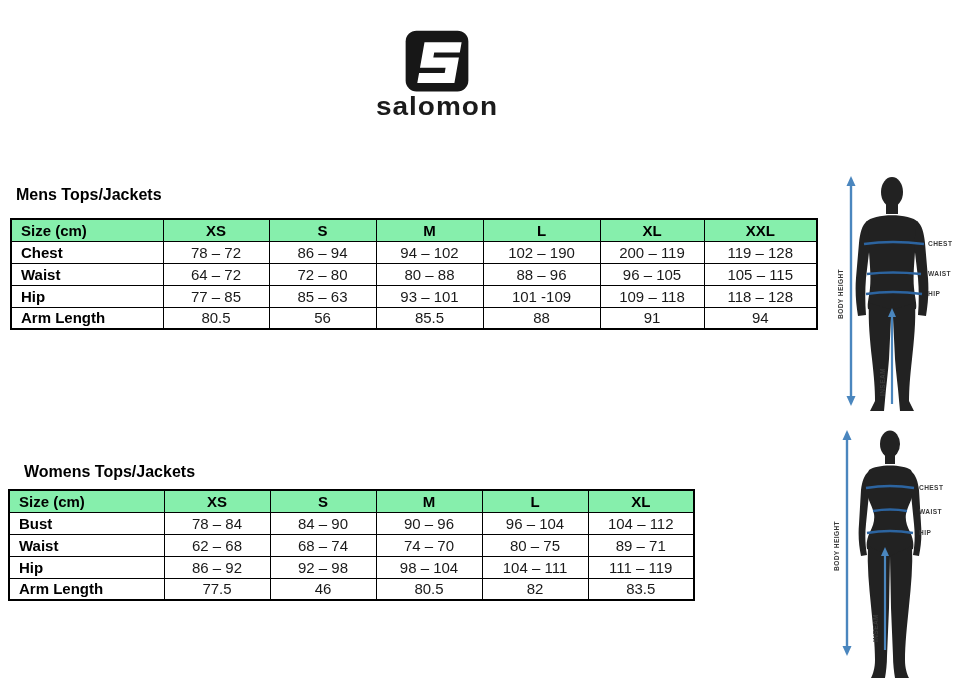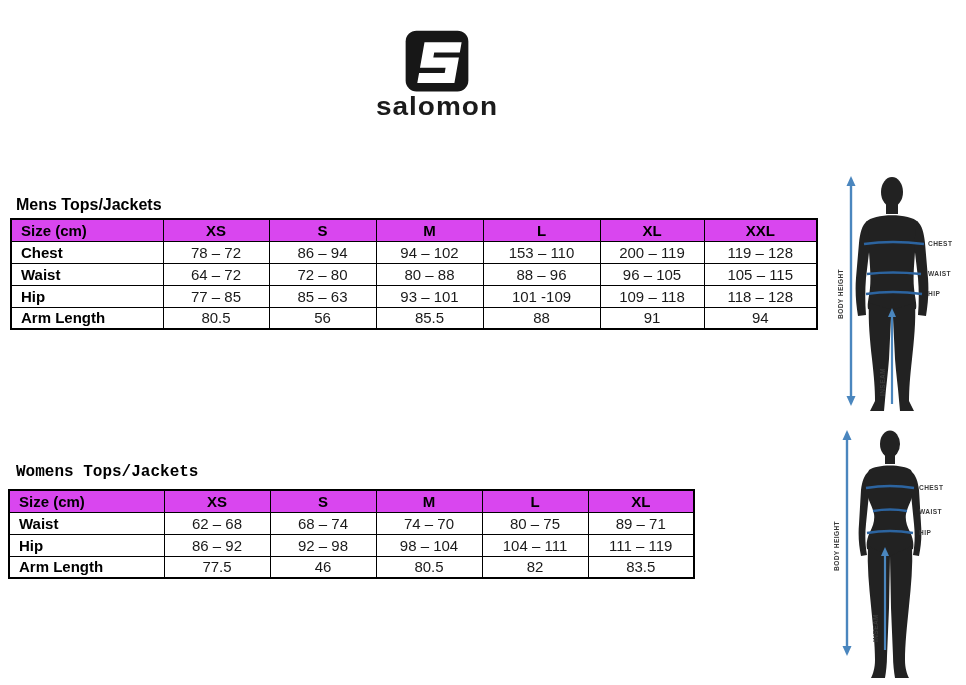--- a/index.html
+++ b/index.html
@@ -20,43 +20,43 @@
     font-size: 28px; font-weight: bold; letter-spacing: 1px;
     color: #1b1b1b;
     transform: scaleY(0.92);
     transform-origin: top center;
   }
 
   
   .section-heading {
     font-size: 16px; font-weight: bold; color: #000;
   }
-  .mens-heading   { left: 16px; top: 196px; }
-  .womens-heading { left: 16px; top: 463px; font-family: Liberation Mono, monospace; }
+  .mens-heading   { left: 16px; top: 186px; }
+  .womens-heading { left: 24px; top: 463px; }
 
   
   table.size-table {
     border-collapse: collapse;
     table-layout: fixed;
     border: 2px solid #000;
     font-size: 15px;
   }
   .size-table th, .size-table td {
     border: 1px solid #000;
     height: 22px;
     text-align: center;
     vertical-align: middle;
     padding: 0 2px;
     font-weight: normal;
     color: #1a1a1a;
     white-space: nowrap;
     overflow: hidden;
   }
   .size-table thead th {
-    background: #d946ef;
+    background: #86efac;
     font-weight: bold;
     color: #000;
   }
   .size-table .rowlabel {
     text-align: left;
     padding-left: 9px;
     font-weight: bold;
     color: #000;
   }
   .mens-table   { left: 10px; top: 218px; width: 806px; }
@@ -102,21 +102,21 @@
         <th>XL</th>
         <th>XXL</th>
       </tr>
     </thead>
     <tbody>
       <tr>
         <th class="rowlabel">Chest</th>
         <td>78 – 72</td>
         <td>86 – 94</td>
         <td>94 – 102</td>
-        <td>153 – 110</td>
+        <td>102 – 190</td>
         <td>200 – 119</td>
         <td>119 – 128</td>
       </tr>
       <tr>
         <th class="rowlabel">Waist</th>
         <td>64 – 72</td>
         <td>72 – 80</td>
         <td>80 – 88</td>
         <td>88 – 96</td>
         <td>96 – 105</td>
@@ -191,20 +191,28 @@
         <th class="rowlabel">Size (cm)</th>
         <th>XS</th>
         <th>S</th>
         <th>M</th>
         <th>L</th>
         <th>XL</th>
       </tr>
     </thead>
     <tbody>
       <tr>
+        <th class="rowlabel">Bust</th>
+        <td>78 – 84</td>
+        <td>84 – 90</td>
+        <td>90 – 96</td>
+        <td>96 – 104</td>
+        <td>104 – 112</td>
+      </tr>
+      <tr>
         <th class="rowlabel">Waist</th>
         <td>62 – 68</td>
         <td>68 – 74</td>
         <td>74 – 70</td>
         <td>80 – 75</td>
         <td>89 – 71</td>
       </tr>
       <tr>
         <th class="rowlabel">Hip</th>
         <td>86 – 92</td>

